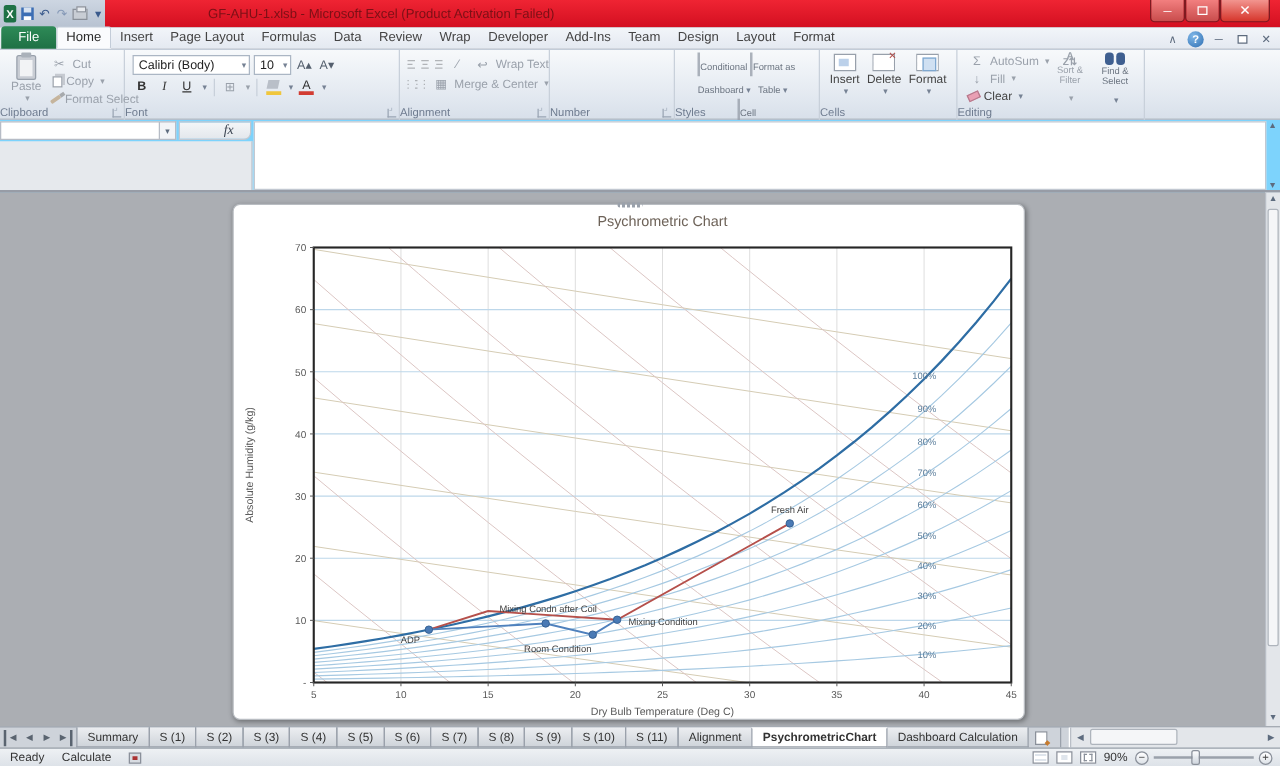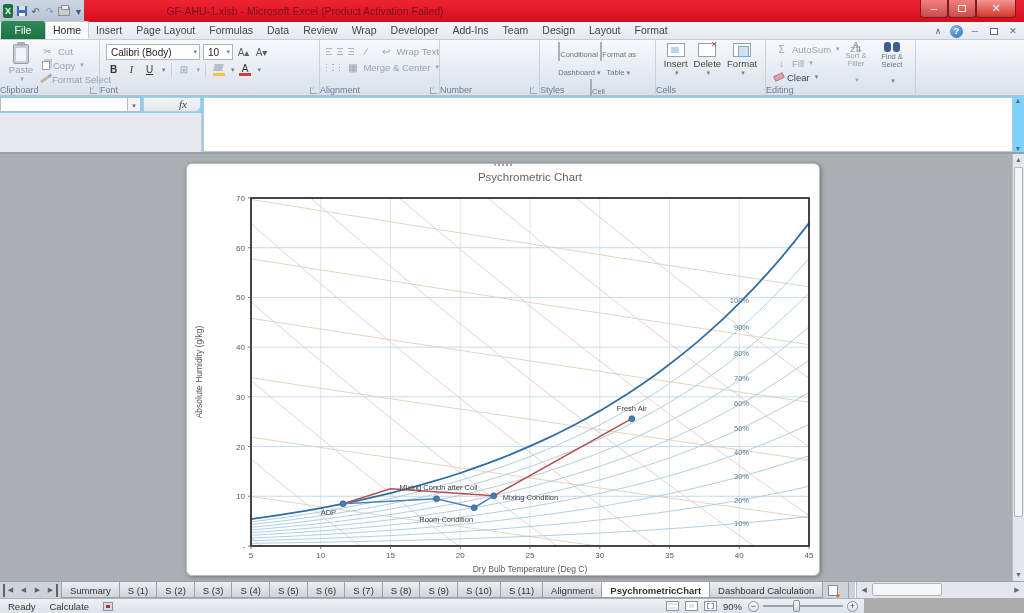--- a/index.html
+++ b/index.html
@@ -153,21 +153,21 @@
   .stab.active { background:#fff; font-weight:bold; border-top:1px solid #fff; position:relative; z-index:2; }
   #insert-sheet { width:22px; display:flex; align-items:center; justify-content:center; }
   .sheet-new { width:10px; height:11px; background:#fff; border:1px solid #8a909a; position:relative; }
   .sheet-new:after { content:"◆"; position:absolute; right:-3px; bottom:-3px; font-size:6px; color:#c77b2e; }
   #tab-split { width:8px; margin-left:4px; border-left:1px solid #9aa1ab; border-right:1px solid #fff; }
   #hscroll { flex:1; position:relative; background:#e3e6ea; border-left:1px solid #b9bec6; }
   .harrow { position:absolute; top:0; width:14px; height:16px; font-size:7px; color:#5d6b7e; display:flex; align-items:center; justify-content:center; }
   #hthumb { position:absolute; left:15px; top:1px; width:70px; height:13px; background:#f5f6f8; border:1px solid #aeb4bc; border-radius:2px; }
 
   
-  #statusbar { position:absolute; left:0; top:598px; width:864px; height:15px;
+  #statusbar { position:absolute; left:0; top:598px; width:1024px; height:15px;
     background:linear-gradient(#eef1f4,#dde2e8); border-top:1px solid #a8b1bc; font-size:9.5px; color:#333; }
   #status-left { position:absolute; left:8px; top:0; height:14px; display:flex; align-items:center; gap:14px; }
   .macro-ic { width:10px; height:9px; background:#d8dce2; border:1px solid #8a909a; position:relative; }
   .macro-ic:after { content:""; position:absolute; left:2px; top:2px; width:4px; height:3px; background:#a33; }
   #status-right { position:absolute; right:6px; top:0; height:14px; display:flex; align-items:center; gap:6px; }
   .view-ic { width:13px; height:10px; border:1px solid #8a909a; background:#fff; position:relative; }
   .view-ic.normal:after { content:""; position:absolute; inset:1px; background:repeating-linear-gradient(#dfe5ec 0 2px,#fff 2px 4px); }
   .view-ic.layout:after { content:""; position:absolute; inset:2px 3px; background:#dfe5ec; }
   .view-ic.pbreak:after { content:""; position:absolute; inset:1px 2px; border:1px dashed #8a909a; }
   #zoom-slider { display:flex; align-items:center; gap:4px; }

